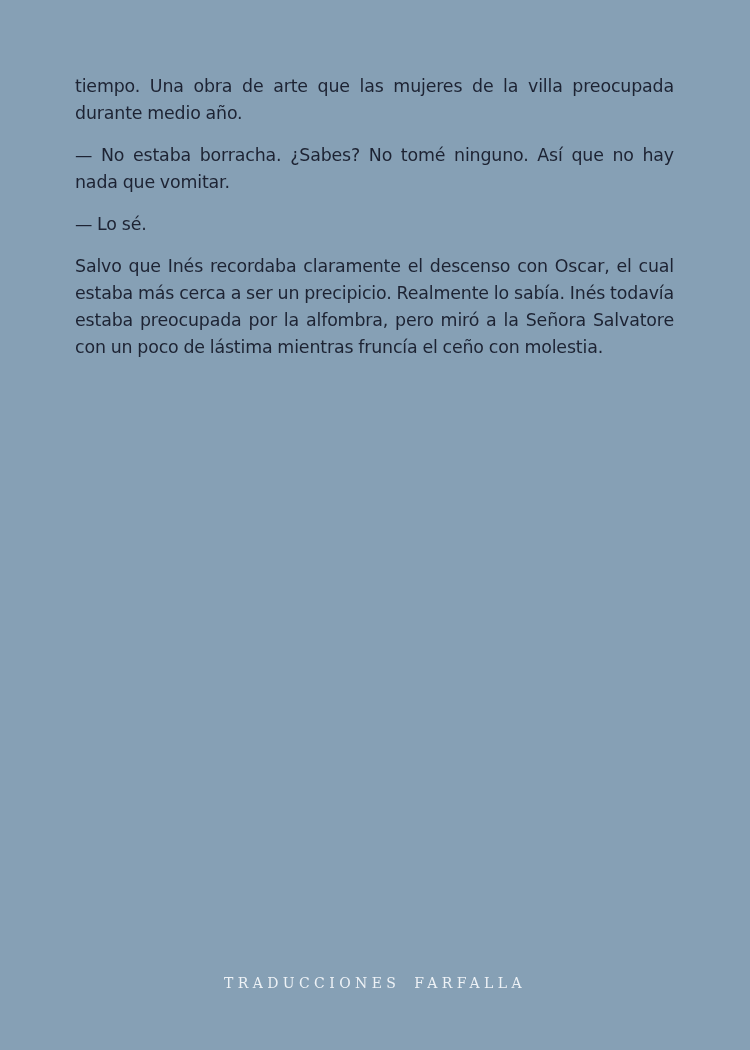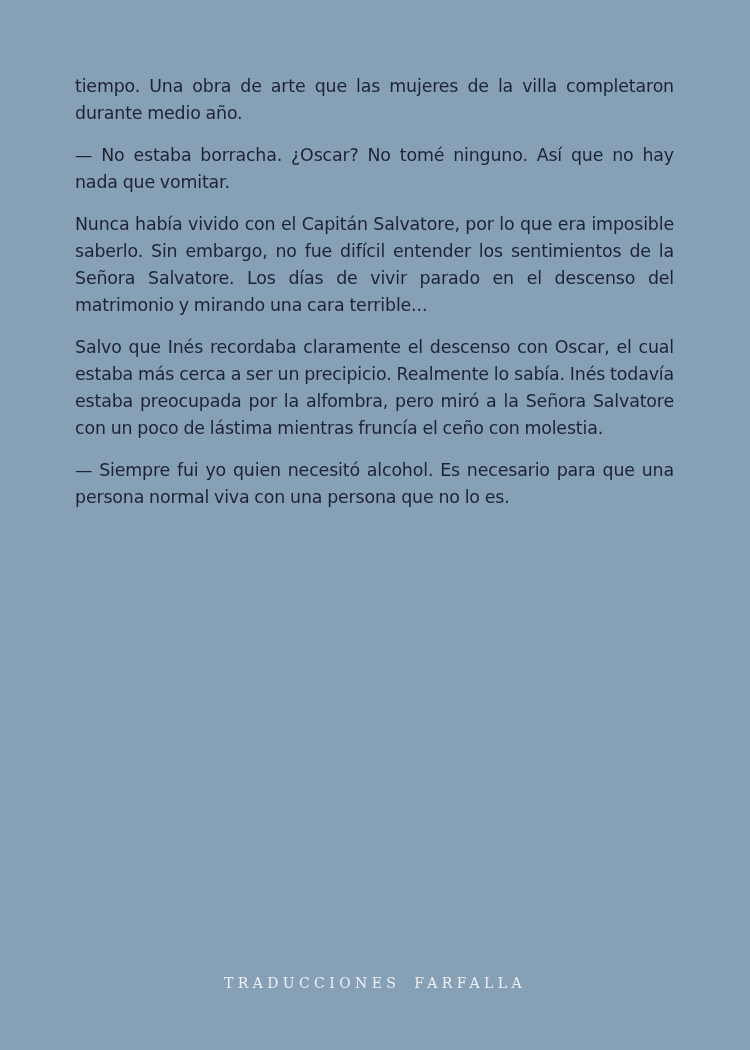--- a/index.html
+++ b/index.html
@@ -40,22 +40,21 @@
       letter-spacing: 4.4px;
       color: #eef2f6;
     }
     .footer span { display: inline-block; }
     .footer .gap { width: 14px; }
   </style>
 </head>
 <body>
 
 <div class="page">
-  <p class="para">tiempo. Una obra de arte que las mujeres de la villa completaron durante medio año.</p>
-  <p class="para">— No estaba borracha. ¿Oscar? No tomé ninguno. Así que no hay nada que vomitar.</p>
-  <p class="para">Nunca había vivido con el Capitán Salvatore, por lo que era imposible saberlo. Sin embargo, no fue difícil entender los sentimientos de la Señora Salvatore. Los días de vivir parado en el descenso del matrimonio y mirando una cara terrible...</p>
+  <p class="para">tiempo. Una obra de arte que las mujeres de la villa preocupada durante medio año.</p>
+  <p class="para">— No estaba borracha. ¿Sabes? No tomé ninguno. Así que no hay nada que vomitar.</p>
+  <p class="para">— Lo sé.</p>
   <p class="para">Salvo que Inés recordaba claramente el descenso con Oscar, el cual estaba más cerca a ser un precipicio. Realmente lo sabía. Inés todavía estaba preocupada por la alfombra, pero miró a la Señora Salvatore con un poco de lástima mientras fruncía el ceño con molestia.</p>
-  <p class="para">— Siempre fui yo quien necesitó alcohol. Es necesario para que una persona normal viva con una persona que no lo es.</p>
 </div>
 
 <div class="footer">
   <span>TRADUCCIONES</span><span class="gap"></span><span>FARFALLA</span>
 </div>
 
 </body></html>

